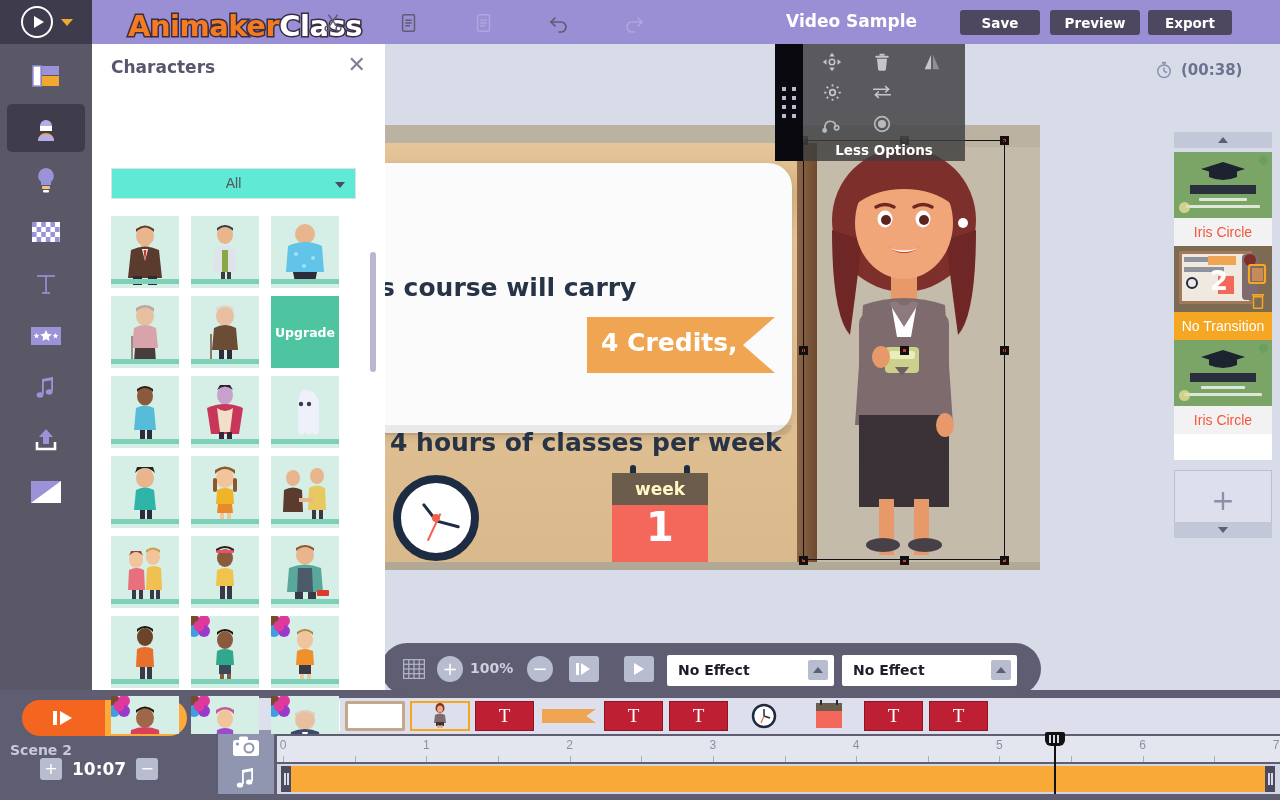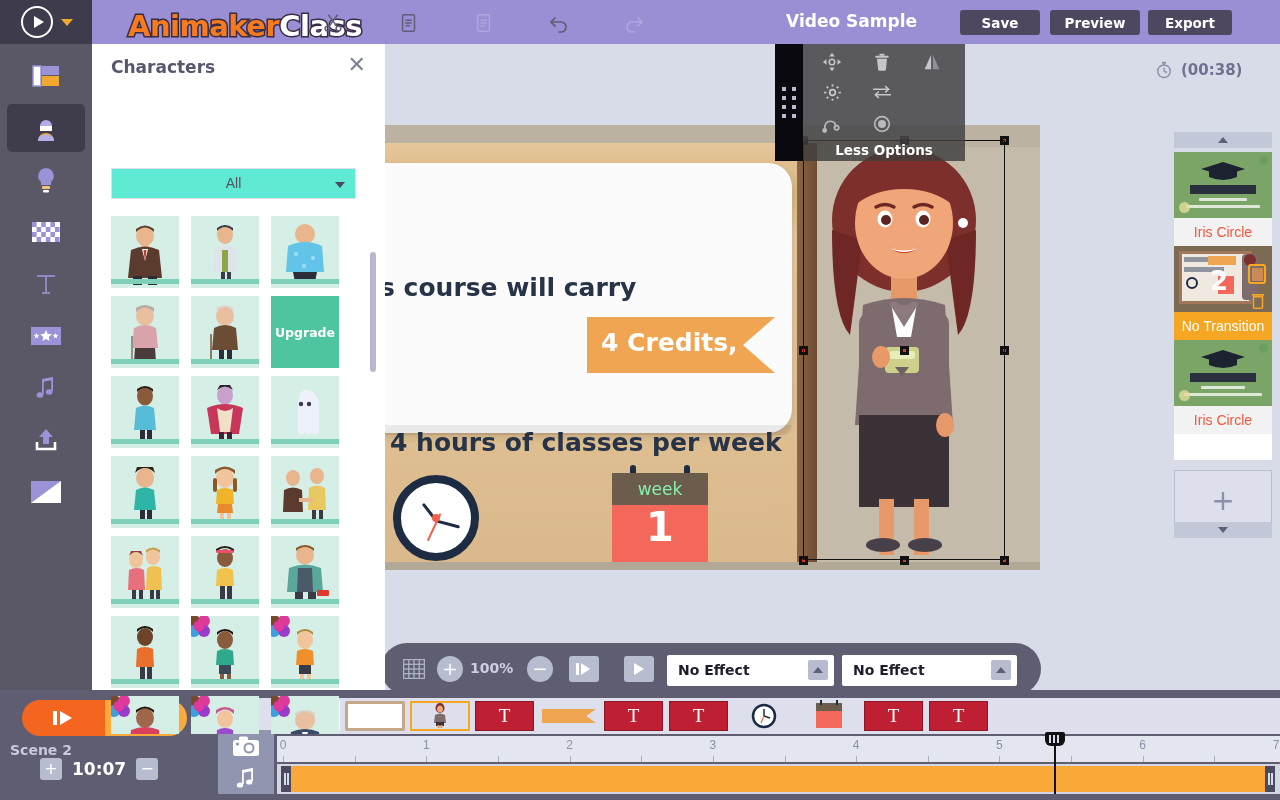--- a/index.html
+++ b/index.html
@@ -193,21 +193,21 @@
     position:absolute; left:31px; top:31px; width:8px; height:8px; border-radius:50%;
     background:#f3604c;
   }
   .calendar {
     position: absolute; left: 232px; top: 310px; width: 96px; height: 92px;
   }
   .cal-top {
     position:absolute; left:0; top:0; width:96px; height:32px; background:#6b5c4b;
     display:flex; align-items:center; justify-content:center;
   }
-  .cal-top span { color:#86efac; font-size:17px; font-weight:normal; font-family:"DejaVu Sans",sans-serif;}
+  .cal-top span { color:#fef9c3; font-size:17px; font-weight:bold; font-family:"DejaVu Sans",sans-serif;}
   .cal-body {
     position:absolute; left:0; top:32px; width:96px; height:60px; background:#f3685a;
     display:flex; align-items:flex-start; justify-content:center;
   }
   .cal-body span { color:#fff; font-size:40px; font-weight:bold; line-height:1; margin-top:2px;
     font-family:"DejaVu Sans",sans-serif;}
   .cal-ring { position:absolute; top:-8px; width:6px; height:16px; background:#1d2c42; border-radius:3px;}
   .wall-right { position:absolute; left:412px; top:18px; width:20px; height:430px;
     background: linear-gradient(90deg,#8d6545,#6d4b31); }
   .floor { position:absolute; left:0; bottom:0; width:100%; height:8px; background:#b2a896;}

